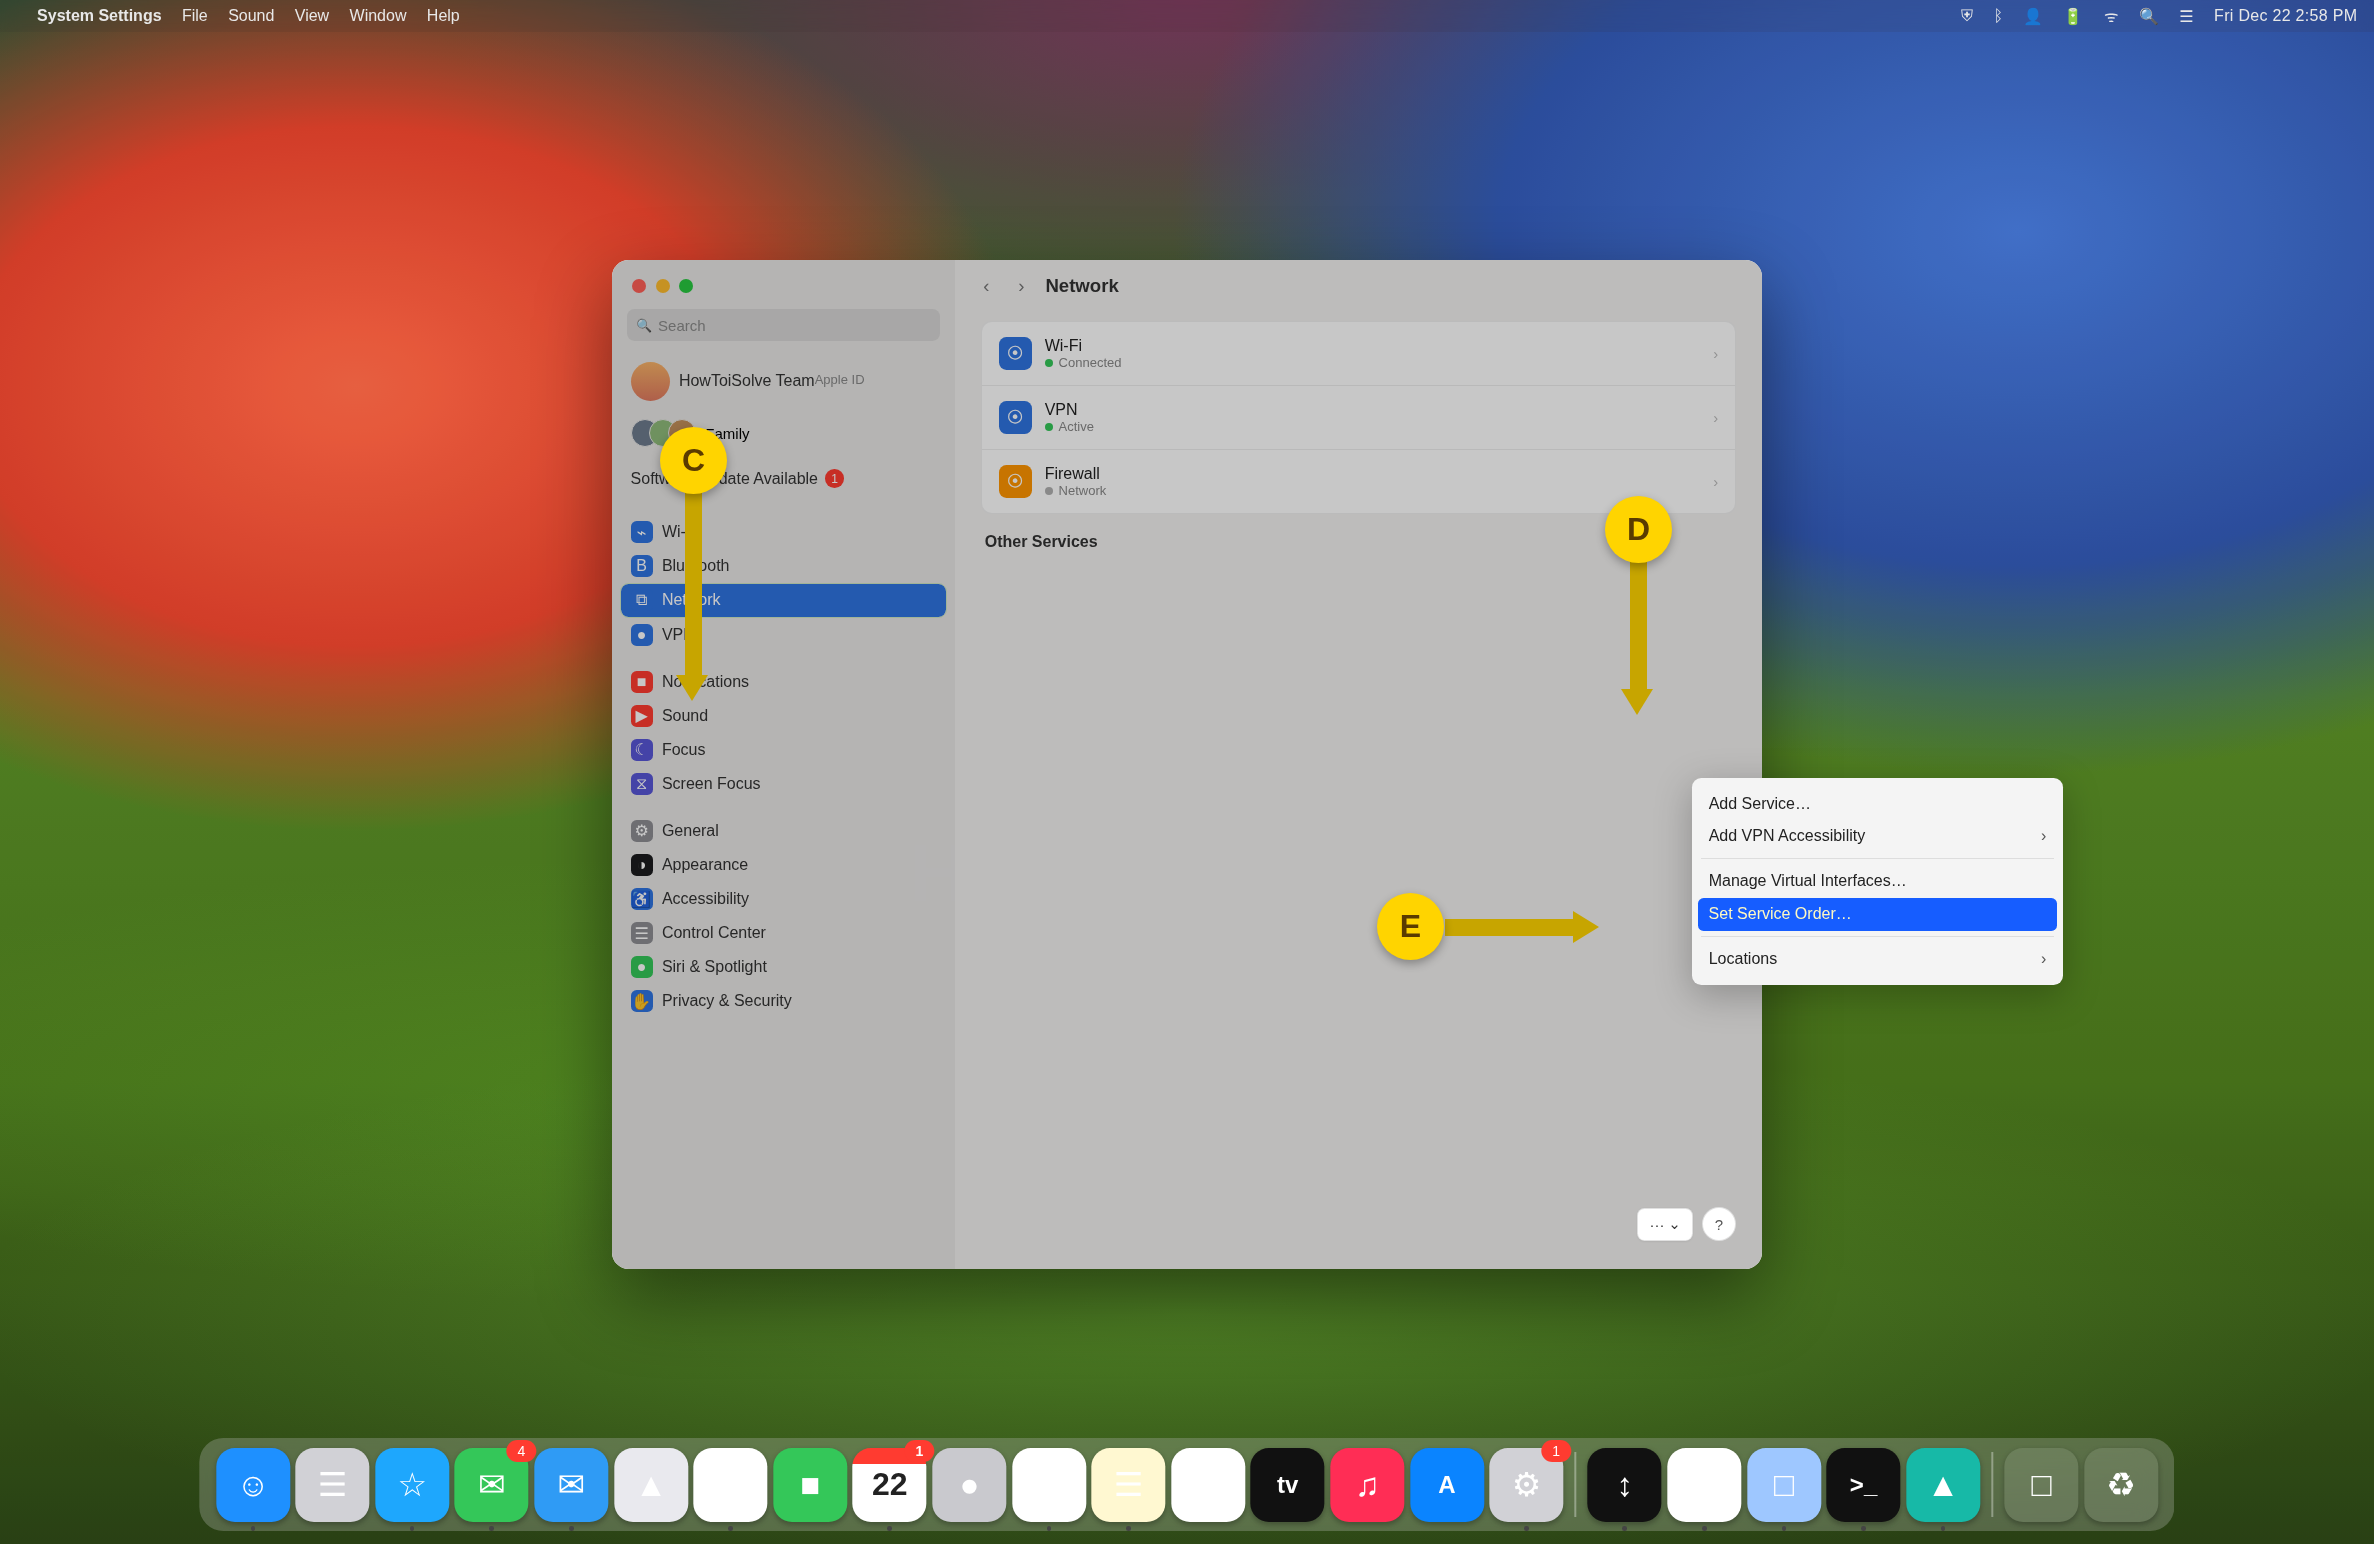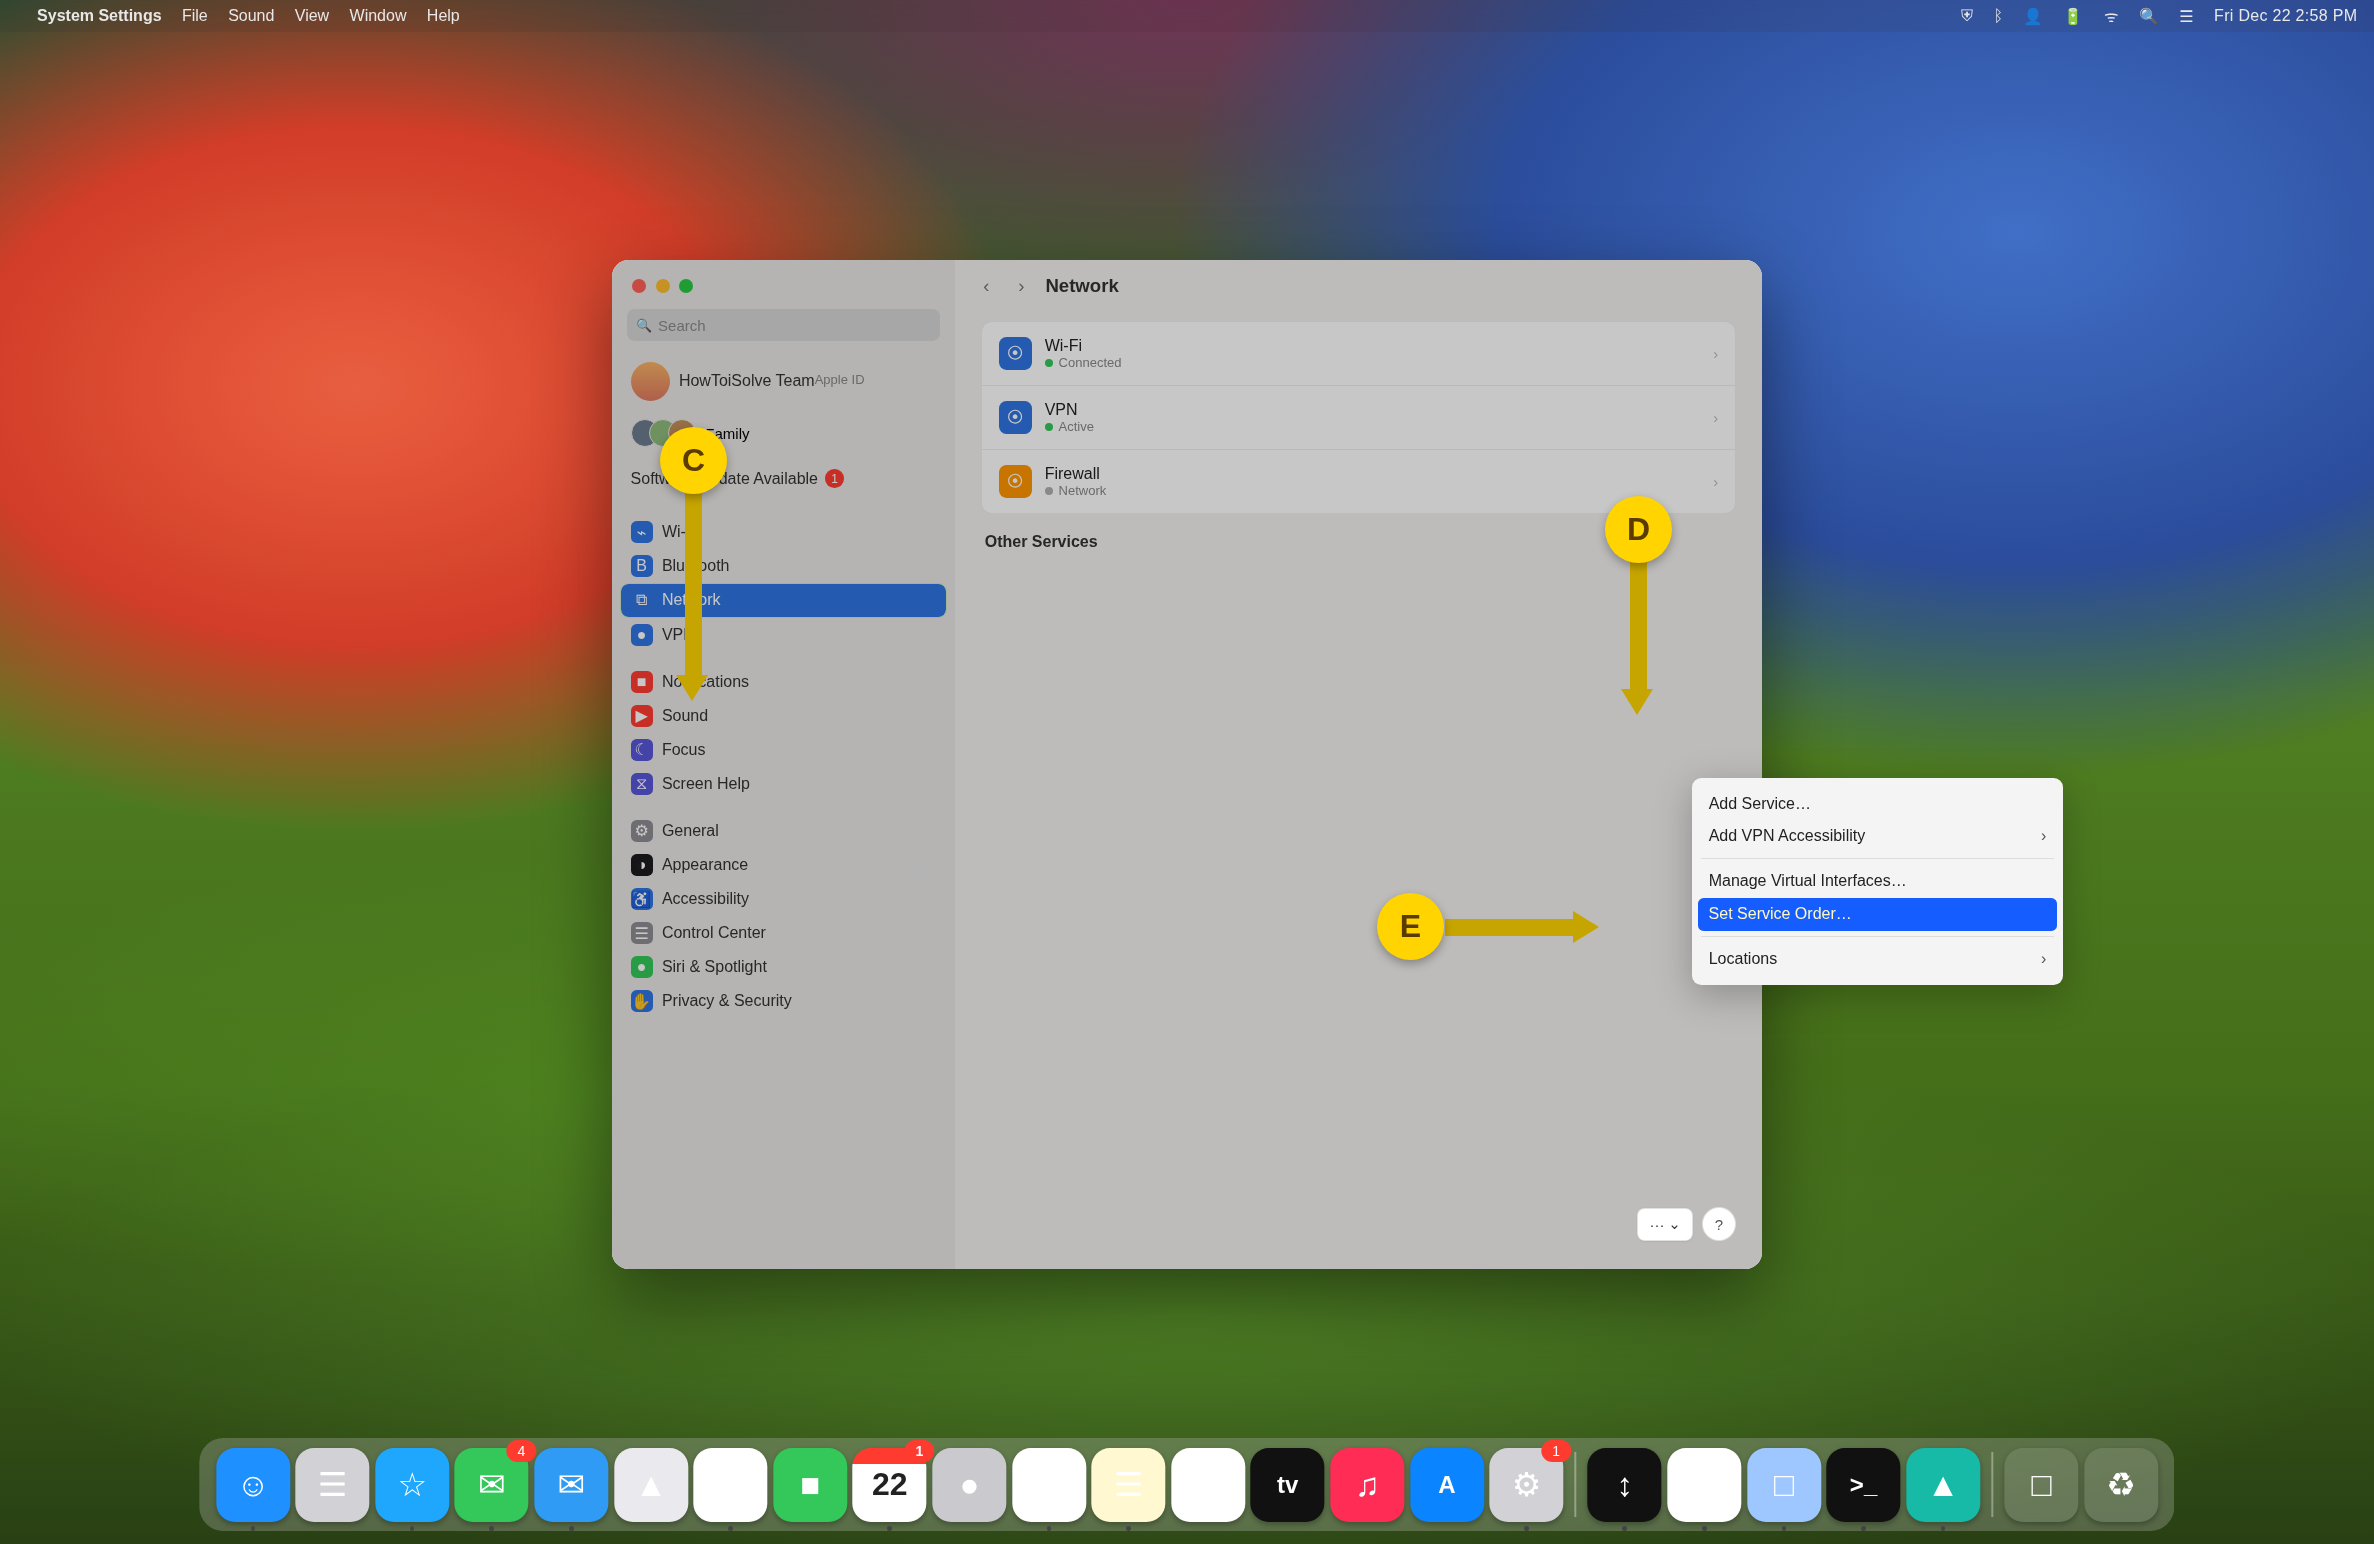--- a/index.html
+++ b/index.html
@@ -178,21 +178,21 @@
           <div class="side-item">
             <div class="side-icon" style="background: rgb(255, 59, 48);">▶</div>
             <span class="label">Sound</span>
           </div>
           <div class="side-item">
             <div class="side-icon" style="background: rgb(88, 86, 214);">☾</div>
             <span class="label">Focus</span>
           </div>
           <div class="side-item">
             <div class="side-icon" style="background: rgb(88, 86, 214);">⧖</div>
-            <span class="label">Screen Help</span>
+            <span class="label">Screen Focus</span>
           </div>
           <div class="section-gap"></div>
           <div class="side-item">
             <div class="side-icon" style="background: rgb(142, 142, 147);">⚙</div>
             <span class="label">General</span>
           </div>
           <div class="side-item">
             <div class="side-icon" style="background: rgb(28, 28, 30);">◑</div>
             <span class="label">Appearance</span>
           </div>

